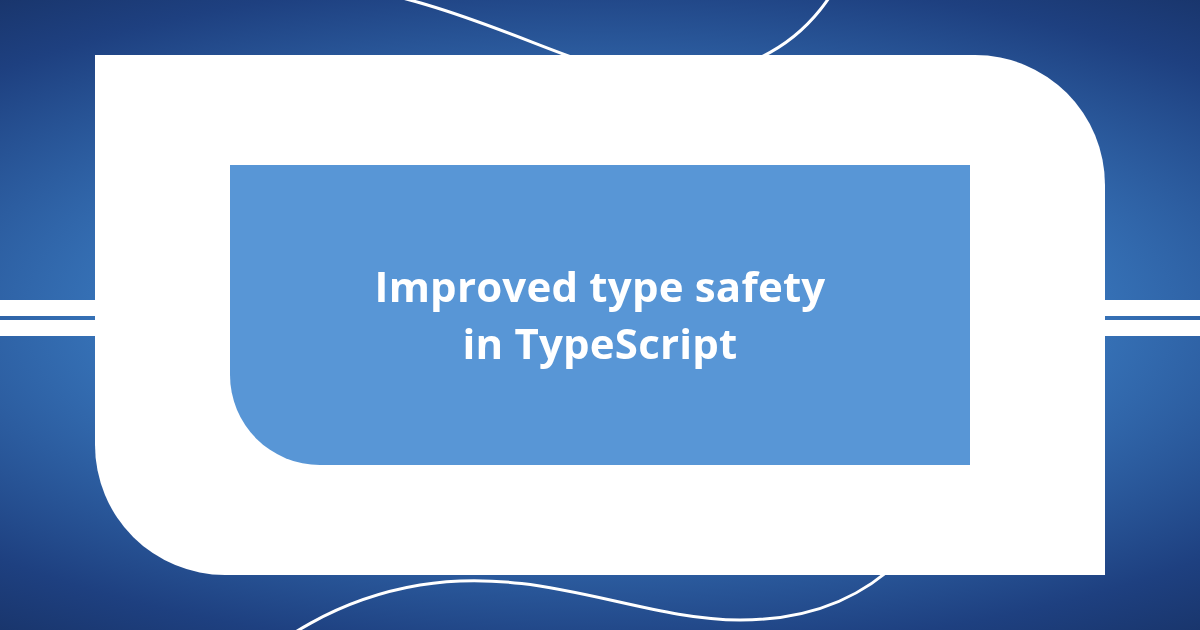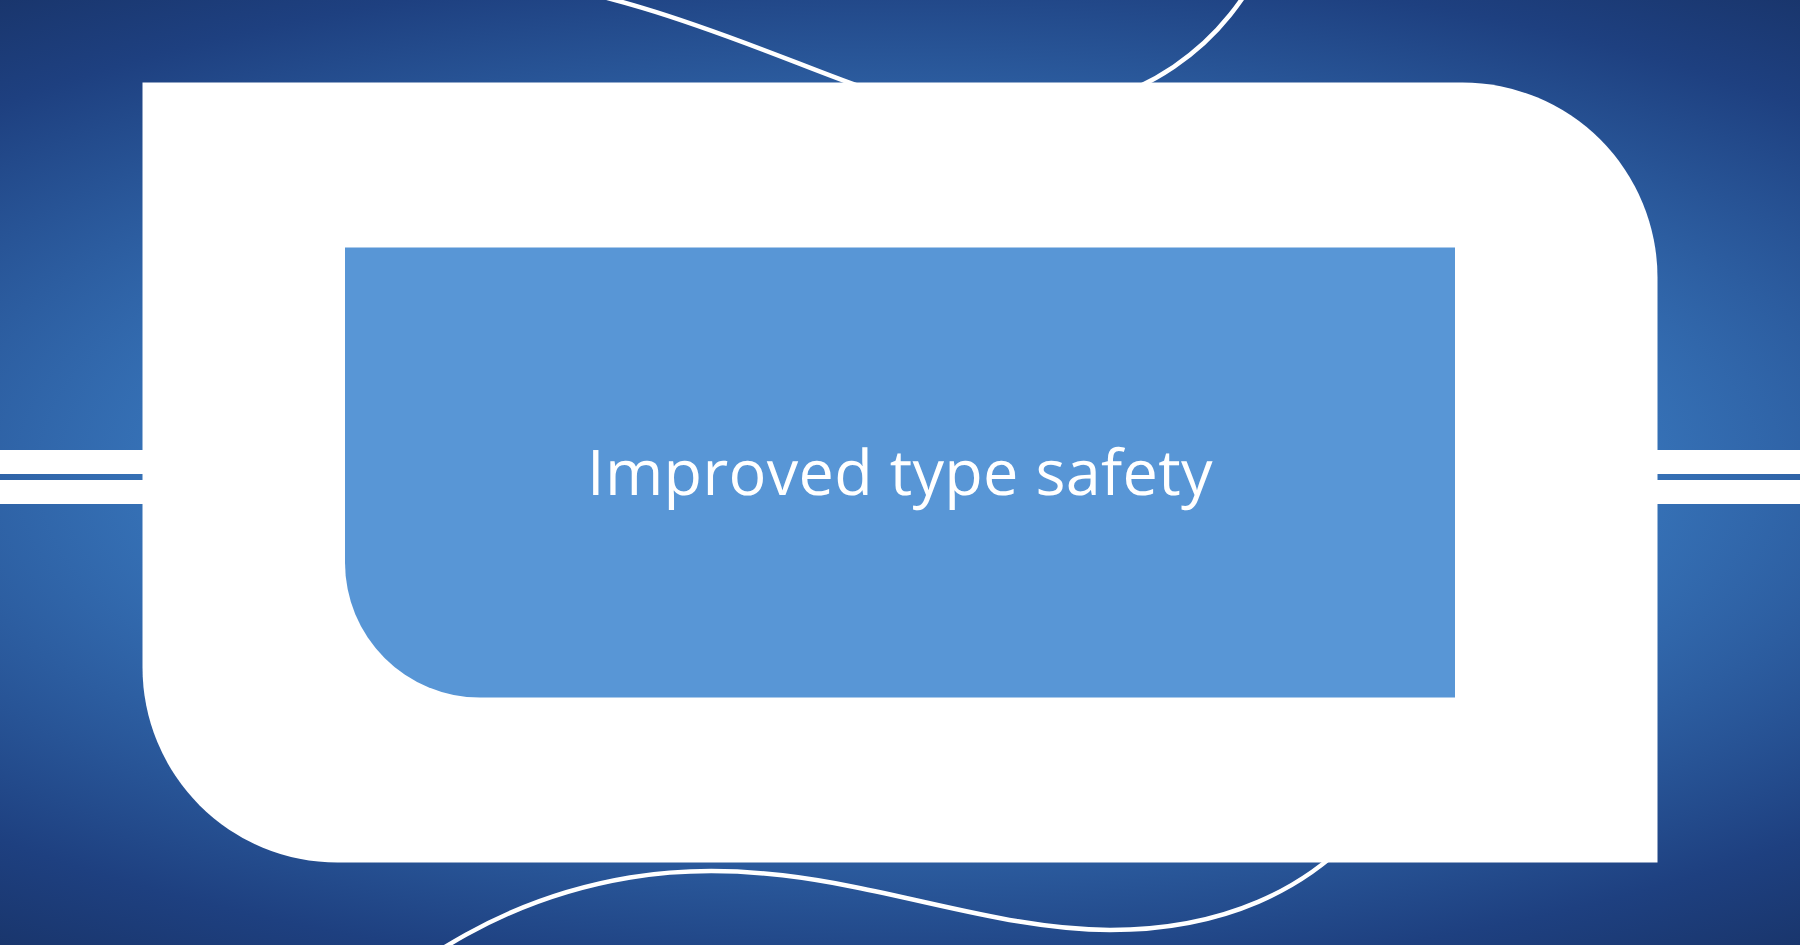--- a/index.html
+++ b/index.html
@@ -58,21 +58,21 @@
       background: #5896d6;
       border-radius: 0 0 0 90px;
       z-index: 4;
       display: flex;
       align-items: center;
       justify-content: center;
     }
     .title {
       color: #ffffff;
       font-size: 42px;
-      font-weight: 400;
+      font-weight: 700;
       text-align: center;
       line-height: 1.35;
       letter-spacing: 0.2px;
     }
   </style>
 </head>
 <body>
 
 <svg class="bg-line-top" viewBox="0 0 1200 630">
   <path d="M 300 -20 C 420 -10, 520 40, 580 60 C 700 100, 780 60, 820 10 C 840 -15, 850 -40, 855 -60" stroke="#ffffff" stroke-width="3" fill="none"></path>
@@ -83,14 +83,15 @@
 </svg>
 
 <div class="hstripe top"></div>
 <div class="hstripe bottom"></div>
 
 <div class="outer-card"></div>
 
 <div class="inner-card">
   <div class="title">
     <span>Improved type safety</span><br>
+    <span>in TypeScript</span>
   </div>
 </div>
 
 </body></html>

